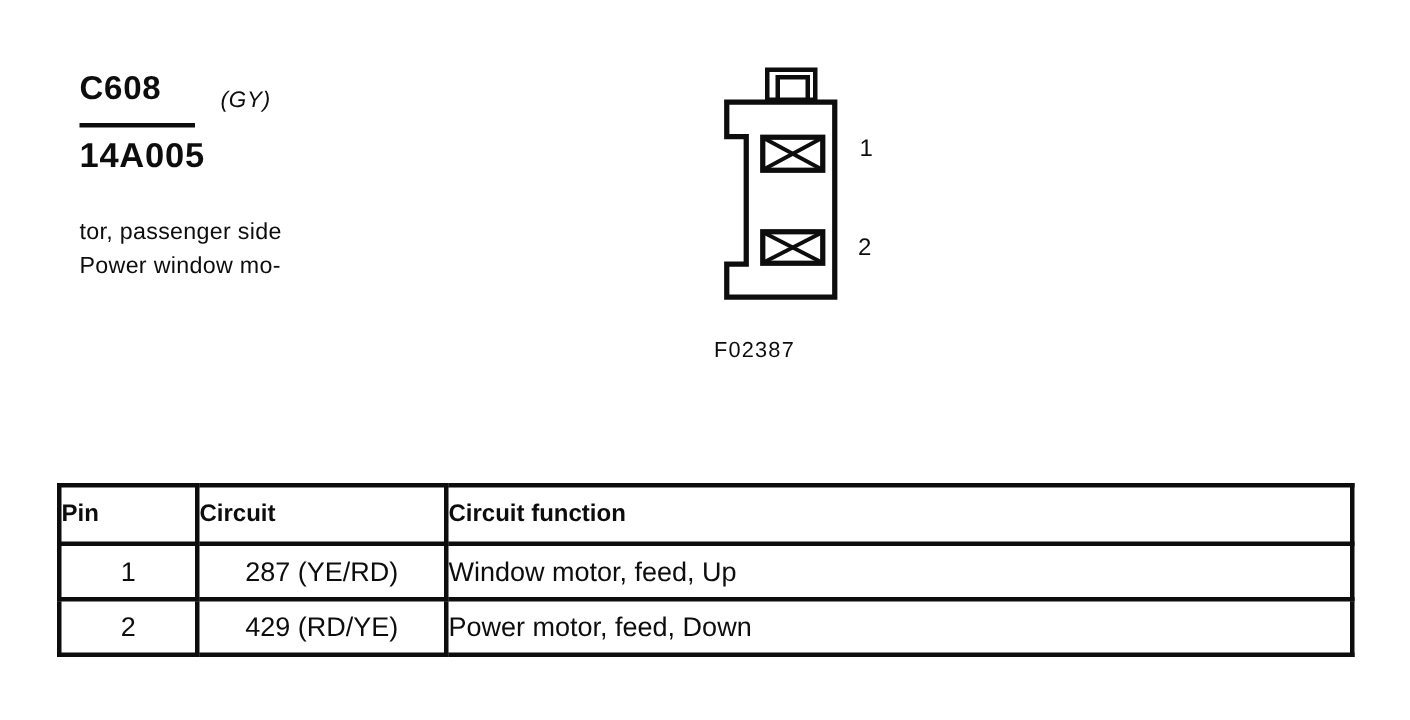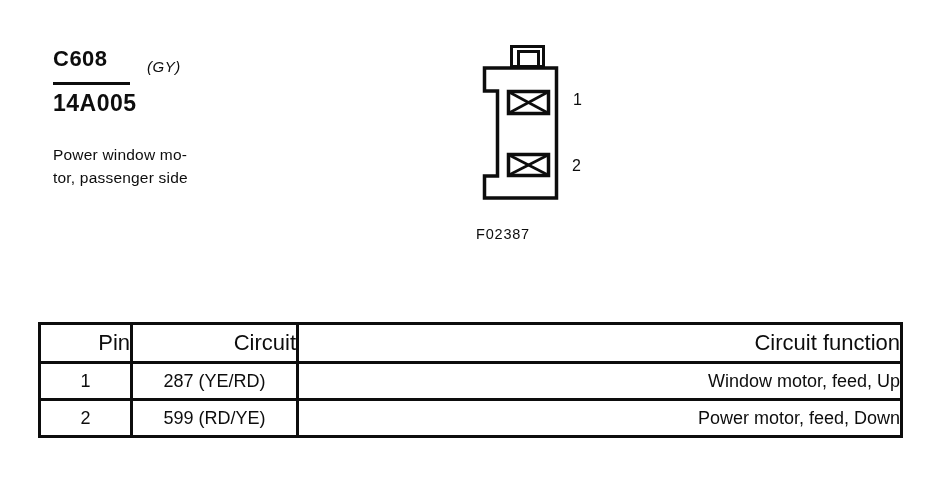--- a/index.html
+++ b/index.html
@@ -57,45 +57,45 @@
     table-layout: fixed;
     width: 862px;
   }
   table.pinout th, table.pinout td {
     border: 3px solid #0d0d0d;
     vertical-align: middle;
     overflow: hidden;
     white-space: nowrap;
   }
   table.pinout th {
-    font-size: 22px; font-weight: normal;
-    text-align: right; height: 36px;
+    font-size: 16px; font-weight: bold;
+    text-align: left; height: 36px;
     padding: 0;
   }
   table.pinout td {
     font-size: 18px; height: 34px; padding: 0;
   }
   td.cell-pin, td.cell-circuit { text-align: center; }
-  td.cell-function { text-align: right; padding-left: 17px; }
+  td.cell-function { text-align: left; padding-left: 17px; }
   .col-pin { width: 92px; }
   .col-circuit { width: 166px; }
   .col-function { width: 604px; }
 </style>
 </head>
 <body>
 
 <div>
 
   <div class="abs connector-id">C608</div>
   <div class="abs id-underline"></div>
   <div class="abs color-code">(GY)</div>
   <div class="abs part-number">14A005</div>
   <div class="abs description">
+    <span>tor, passenger side</span>
     <span>Power window mo-</span>
-    <span>tor, passenger side</span>
   </div>
 
   <svg class="abs connector-svg" viewBox="470 38 130 172" xmlns="http://www.w3.org/2000/svg">
 
     <g>
       <rect x="511.5" y="46.5" width="32" height="20" fill="#ffffff" stroke="#0d0d0d" stroke-width="3"></rect>
       <rect x="518.5" y="51.5" width="20" height="15" fill="#ffffff" stroke="#0d0d0d" stroke-width="3"></rect>
     </g>
 
     <path d="M 484.5 68 H 556.5 V 198 H 484.5 V 176 H 497.5 V 91 H 484.5 Z" fill="#ffffff" stroke="#0d0d0d" stroke-width="3.5" stroke-linejoin="miter"></path>
@@ -131,20 +131,20 @@
         </tr>
       </thead>
       <tbody>
         <tr>
           <td class="cell-pin">1</td>
           <td class="cell-circuit">287 (YE/RD)</td>
           <td class="cell-function">Window motor, feed, Up</td>
         </tr>
         <tr>
           <td class="cell-pin">2</td>
-          <td class="cell-circuit">599 (RD/YE)</td>
+          <td class="cell-circuit">429 (RD/YE)</td>
           <td class="cell-function">Power motor, feed, Down</td>
         </tr>
       </tbody>
     </table>
   </div>
 
 </div>
 
 </body></html>

